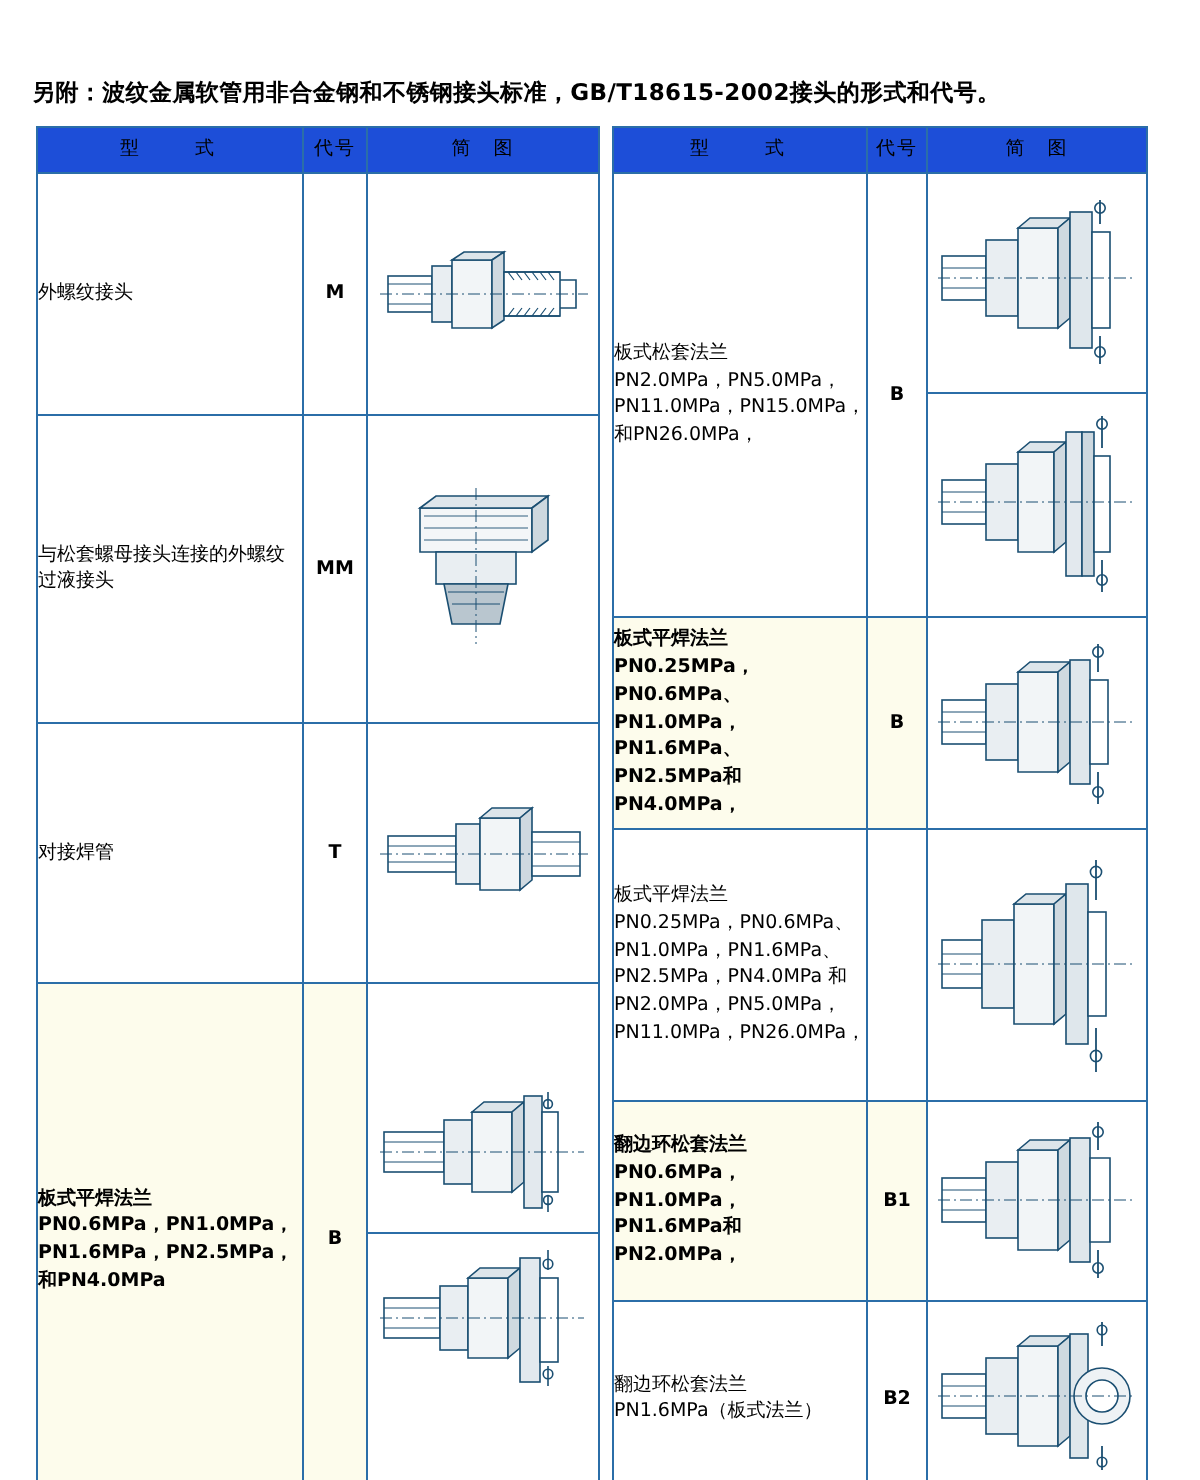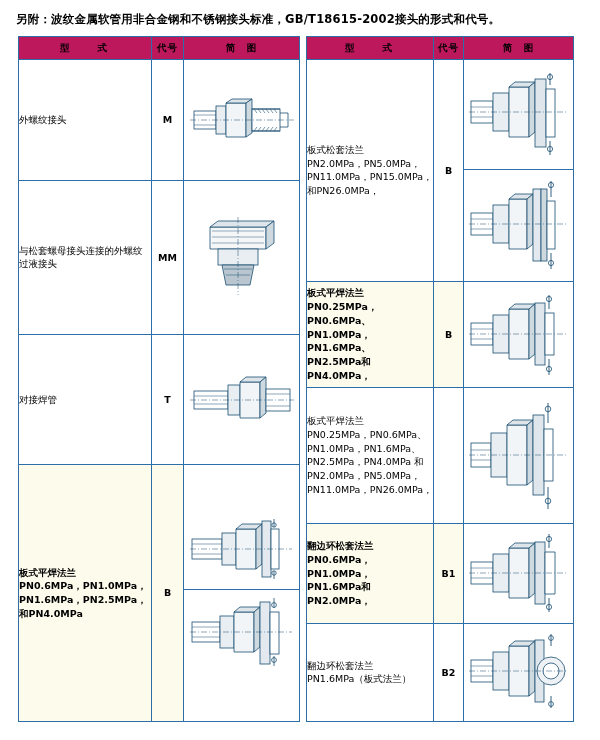--- a/index.html
+++ b/index.html
@@ -22,20 +22,21 @@
     box-sizing: border-box;
     padding: 0;
   }
   .title {
     font-size: 11.5px;
     font-weight: bold;
     color: #000;
     padding: 12px 10px 9px 16px;
     letter-spacing: 0.2px;
     line-height: 1.3;
+    margin-top: 27px;
   }
   .tables {
     display: flex;
     flex-direction: row;
     padding: 0 14px 0 18px;
     box-sizing: border-box;
     gap: 6px;
   }
   table.spec {
     border-collapse: collapse;
@@ -44,22 +45,22 @@
   }
   table.spec td, table.spec th {
     border: 1px solid #2b6ea8;
     padding: 0;
     vertical-align: middle;
     font-size: 9.5px;
     line-height: 1.45;
     color: #000;
   }
   thead th {
-    background: #be185d;
-    font-weight: bold;
+    background: #1d4ed8;
+    font-weight: normal;
     height: 22px;
     text-align: center;
     font-size: 10px;
     letter-spacing: 3px;
   }
   thead th.code, thead th.dia {
     letter-spacing: 1px;
   }
   .cell-name {
     padding: 6px 7px;

